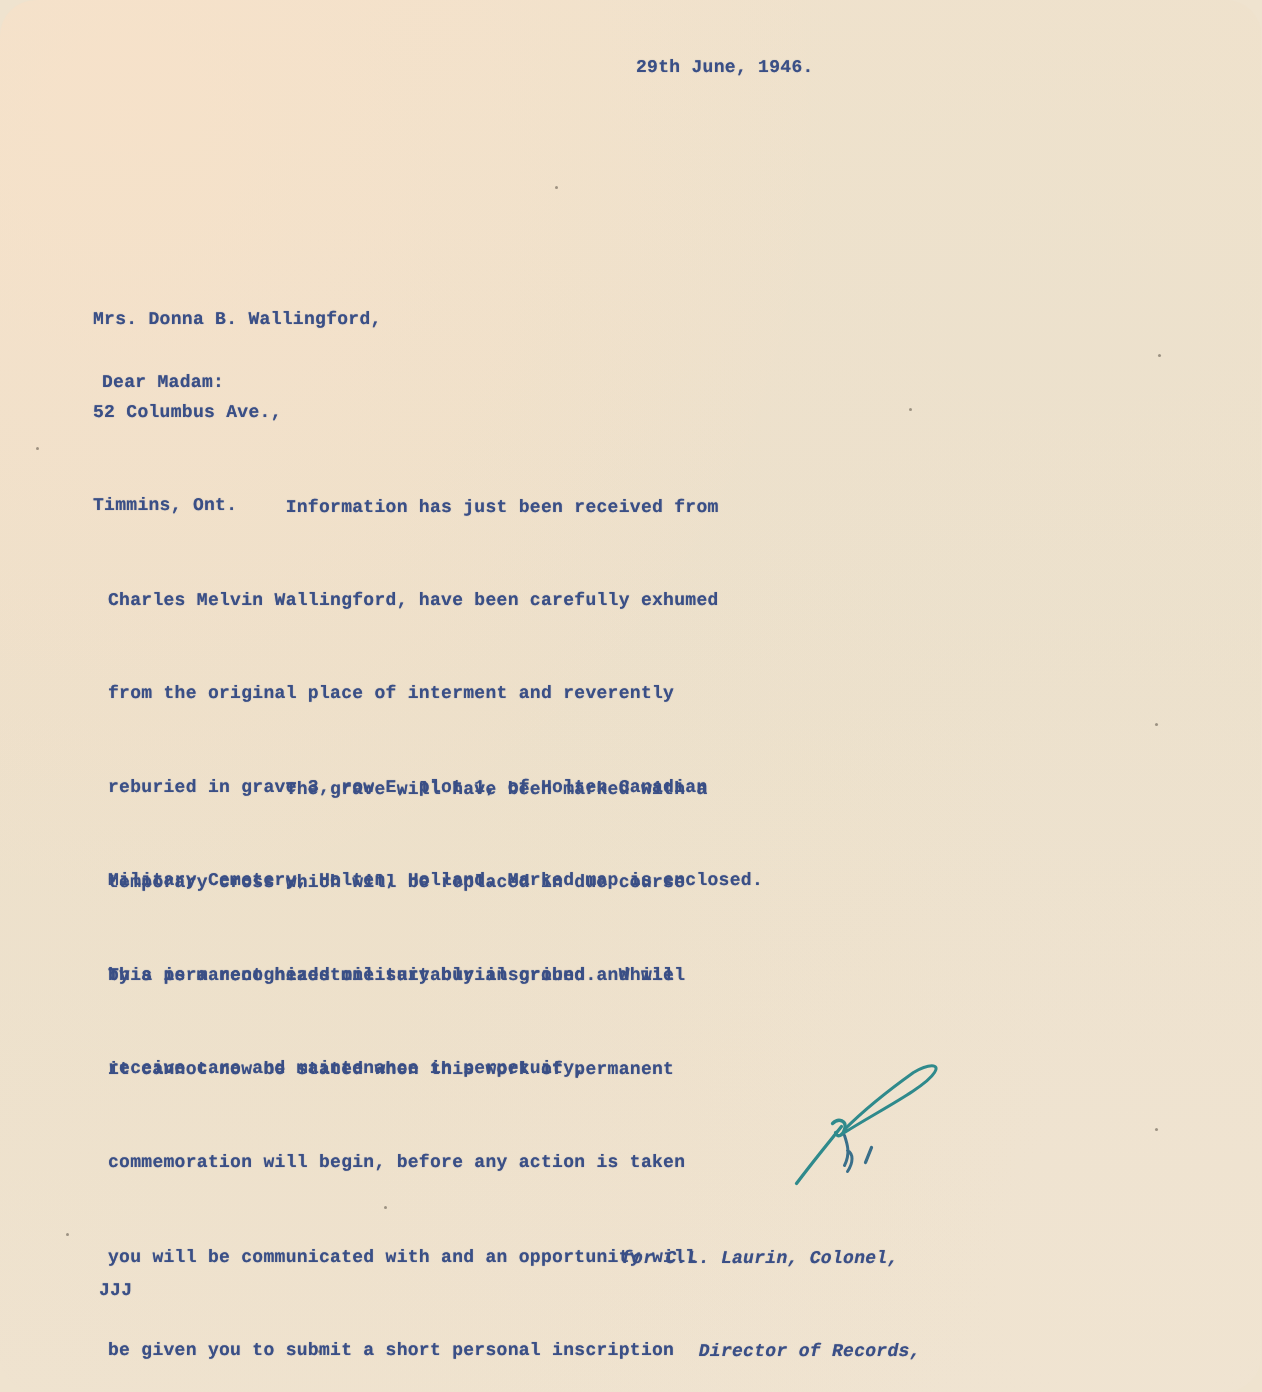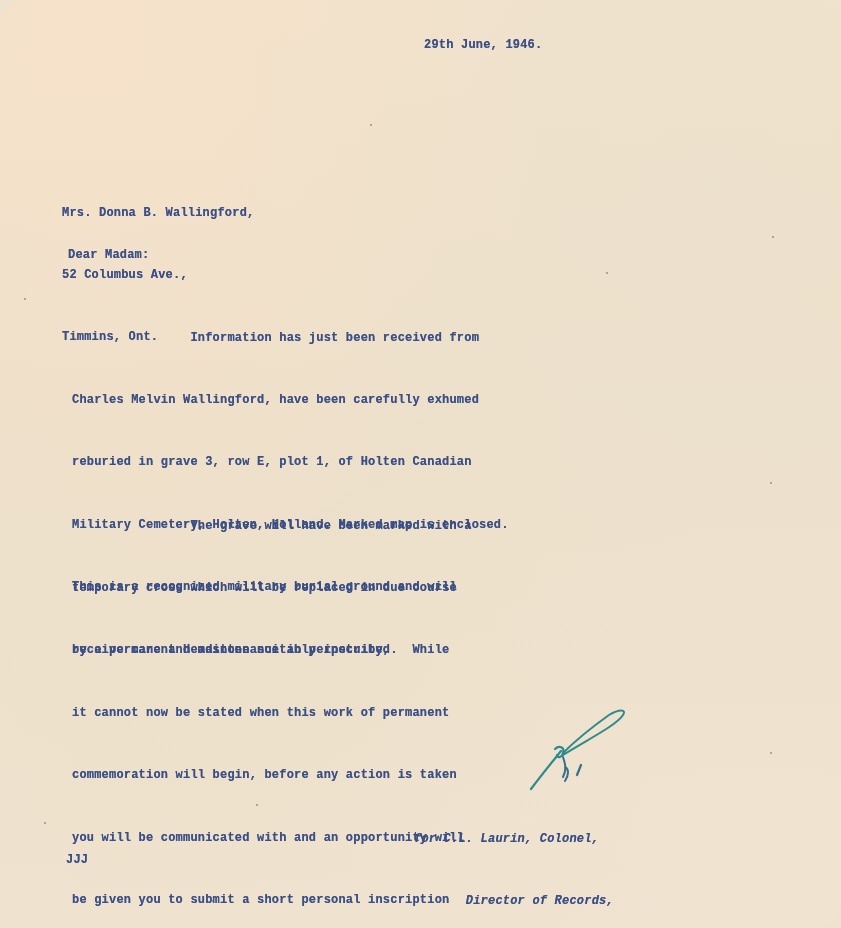--- a/index.html
+++ b/index.html
@@ -73,20 +73,21 @@
     <div>Mrs. Donna B. Wallingford,</div>
     <div>52 Columbus Ave.,</div>
     <div>Timmins, Ont.</div>
   </div>
 
   <div class="typed salutation">Dear Madam:</div>
 
   <div class="typed para para1">
     <div>                Information has just been received from</div>
     <div>Charles Melvin Wallingford, have been carefully exhumed</div>
+    <div>from the original place of interment and reverently</div>
     <div>reburied in grave 3, row E, plot 1, of Holten Canadian</div>
     <div>Military Cemetery, Holten, Holland. Marked map is enclosed.</div>
     <div>This is a recognized military burial ground and will</div>
     <div>receive care and maintenance in perpetuity,</div>
   </div>
 
   <div class="typed para para2">
     <div>                The grave will have been marked with a</div>
     <div>temporary cross which will be replaced in due course</div>
     <div>by a permanent headstone suitably inscribed.  While</div>

